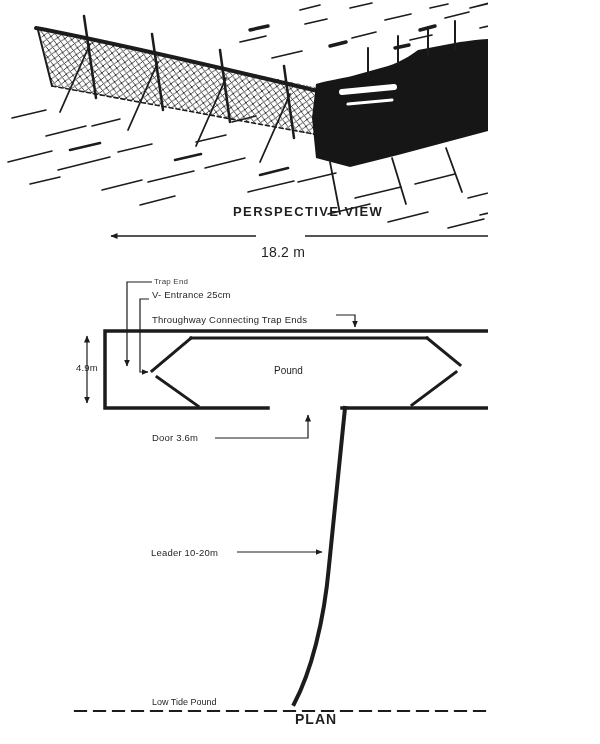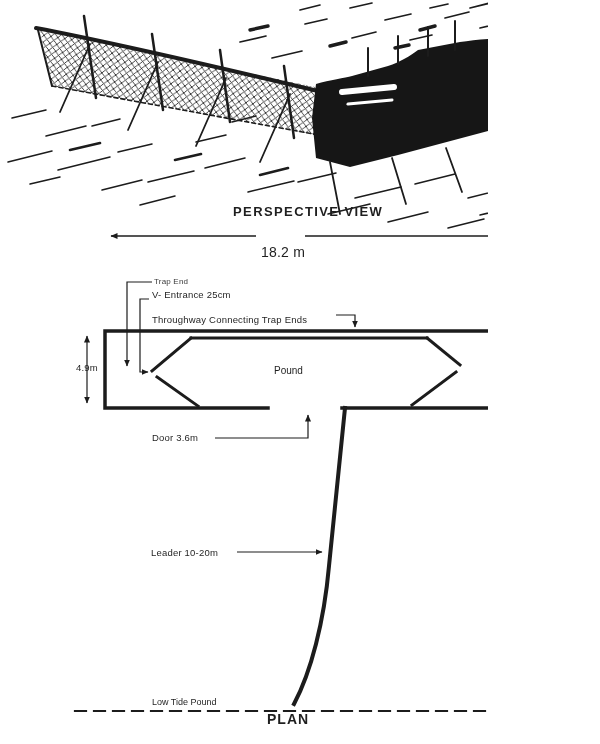--- a/index.html
+++ b/index.html
@@ -4,21 +4,21 @@
 <style>
   html,body{margin:0;padding:0;background:#fff;}
   .page{
     position:relative;width:488px;height:744px;background:#fff;
     font-family:"Liberation Sans",sans-serif;color:#1c1c1c;overflow:hidden;
   }
   .lbl{position:absolute;white-space:nowrap;color:#1f1f1f;line-height:1;}
   .lbl-sm{font-size:8px;color:#3a3a3a;letter-spacing:.2px;}
   .lbl-md{font-size:9.5px;letter-spacing:.2px;}
   .caption{font-weight:700;letter-spacing:1.4px;font-size:13px;}
-  .caption-plan{font-weight:700;letter-spacing:1px;font-size:14px;}
+  .caption-plan{font-weight:700;letter-spacing:1px;font-size:14px;margin-left:28px;}
   svg{position:absolute;left:0;top:0;}
 </style>
 </head>
 <body>
 
 <div class="page">
 
   <svg width="600" height="744" viewBox="0 0 600 744">
     <defs>
       <marker id="ah" markerUnits="userSpaceOnUse" markerWidth="9" markerHeight="9" refX="6.5" refY="3" orient="auto-start-reverse">

